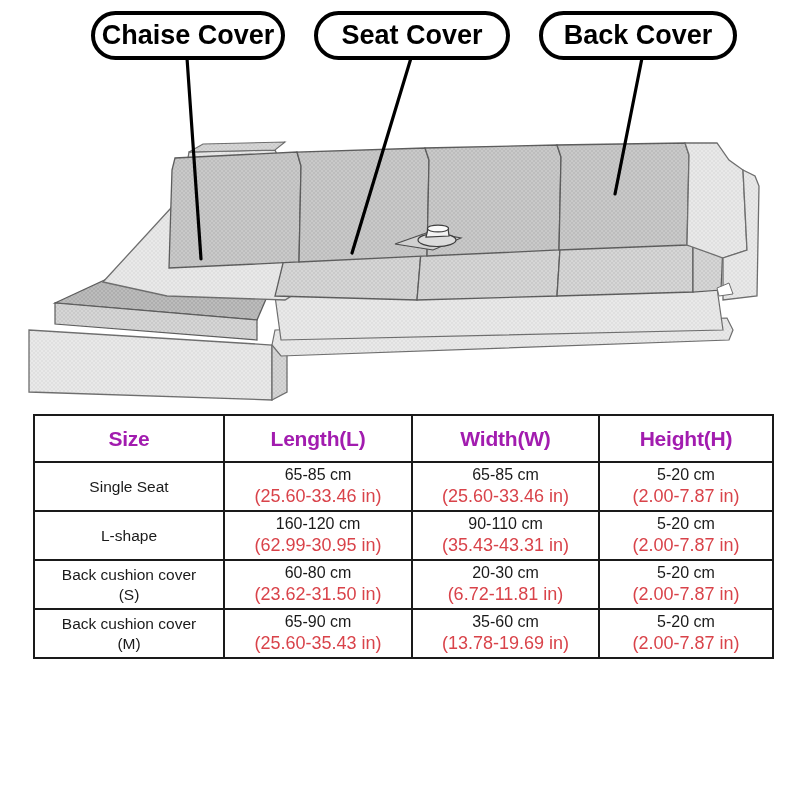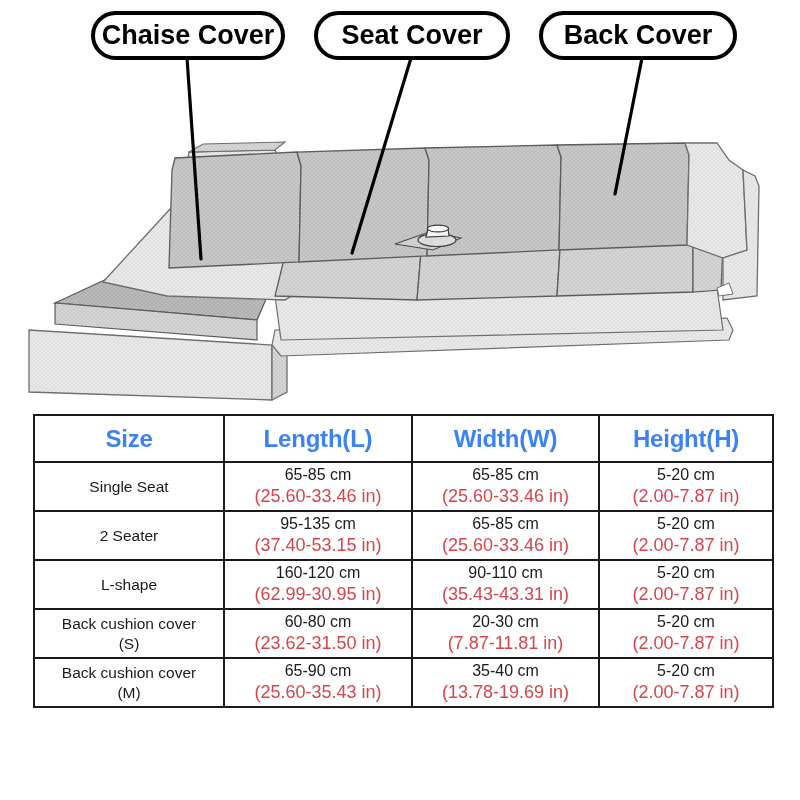--- a/index.html
+++ b/index.html
@@ -46,22 +46,22 @@
   table.spec th, table.spec td {
     border: 2px solid #1a1a1a;
     text-align: center;
     vertical-align: middle;
     padding: 0;
   }
   table.spec thead th {
     height: 45px;
     font-family: "Liberation Sans", sans-serif;
     font-weight: bold;
-    font-size: 24px;
-    color: #3b82f6;
+    font-size: 21px;
+    color: #a21caf;
     letter-spacing: -0.2px;
   }
   table.spec tbody td {
     height: 47px;
     font-size: 15.5px;
     color: #1a1a1a;
     line-height: 1.28;
   }
   td.size-cell {
     font-size: 15.5px;
@@ -205,37 +205,20 @@
             <span class="cm">65-85 cm</span>
             <span class="inch">(25.60-33.46 in)</span>
           </td>
           <td>
             <span class="cm">5-20 cm</span>
             <span class="inch">(2.00-7.87 in)</span>
           </td>
         </tr>
         <tr>
           <td class="size-cell">
-            <span class="size-line">2 Seater</span>
-          </td>
-          <td>
-            <span class="cm">95-135 cm</span>
-            <span class="inch">(37.40-53.15 in)</span>
-          </td>
-          <td>
-            <span class="cm">65-85 cm</span>
-            <span class="inch">(25.60-33.46 in)</span>
-          </td>
-          <td>
-            <span class="cm">5-20 cm</span>
-            <span class="inch">(2.00-7.87 in)</span>
-          </td>
-        </tr>
-        <tr>
-          <td class="size-cell">
             <span class="size-line">L-shape</span>
           </td>
           <td>
             <span class="cm">160-120 cm</span>
             <span class="inch">(62.99-30.95 in)</span>
           </td>
           <td>
             <span class="cm">90-110 cm</span>
             <span class="inch">(35.43-43.31 in)</span>
           </td>
@@ -248,38 +231,38 @@
           <td class="size-cell">
             <span class="size-line">Back cushion cover</span>
             <span class="size-line">(S)</span>
           </td>
           <td>
             <span class="cm">60-80 cm</span>
             <span class="inch">(23.62-31.50 in)</span>
           </td>
           <td>
             <span class="cm">20-30 cm</span>
-            <span class="inch">(7.87-11.81 in)</span>
+            <span class="inch">(6.72-11.81 in)</span>
           </td>
           <td>
             <span class="cm">5-20 cm</span>
             <span class="inch">(2.00-7.87 in)</span>
           </td>
         </tr>
         <tr>
           <td class="size-cell">
             <span class="size-line">Back cushion cover</span>
             <span class="size-line">(M)</span>
           </td>
           <td>
             <span class="cm">65-90 cm</span>
             <span class="inch">(25.60-35.43 in)</span>
           </td>
           <td>
-            <span class="cm">35-40 cm</span>
+            <span class="cm">35-60 cm</span>
             <span class="inch">(13.78-19.69 in)</span>
           </td>
           <td>
             <span class="cm">5-20 cm</span>
             <span class="inch">(2.00-7.87 in)</span>
           </td>
         </tr>
       </tbody>
   </table>
 </div>

